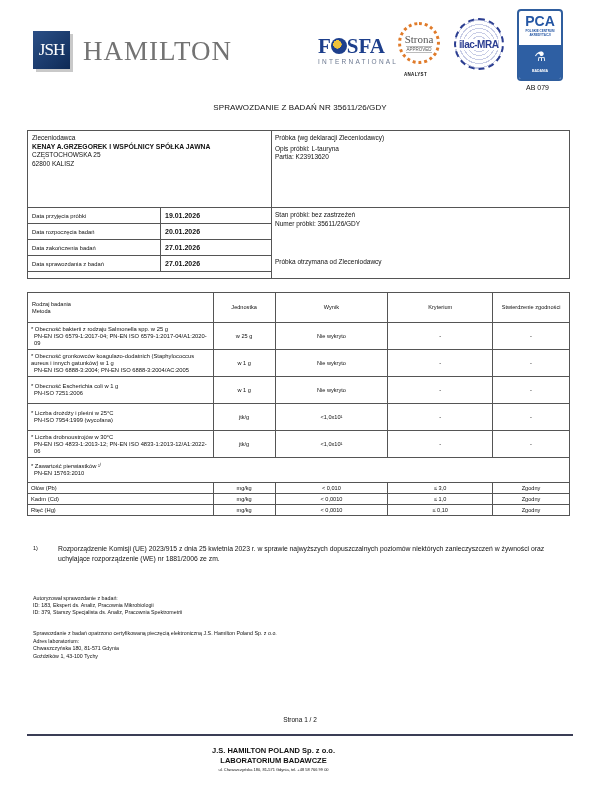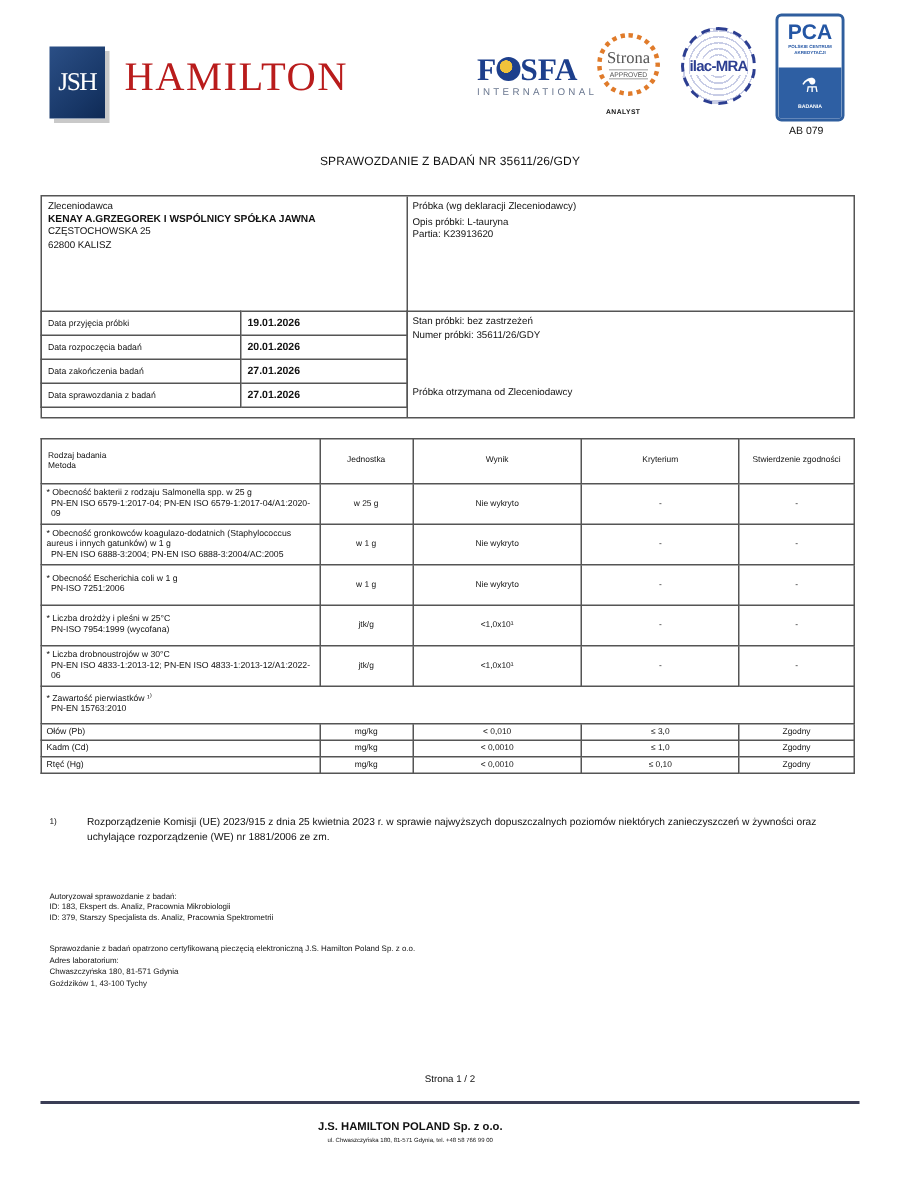--- a/index.html
+++ b/index.html
@@ -1,21 +1,21 @@
 <!DOCTYPE html>
 <html><head>
 <meta charset="utf-8">
 <style>
   * { box-sizing: border-box; margin: 0; padding: 0; }
   body { width: 600px; height: 800px; background: #fff; font-family: "Liberation Sans", sans-serif; color: #111; position: relative; overflow: hidden; }
   .abs { position: absolute; }
 
   
-  .logo-box { left: 33px; top: 31px; width: 37px; height: 48px; background: linear-gradient(135deg,#2b4f86 0%,#173666 70%,#0f2a55 100%); box-shadow: 3px 3px 0 #c9c9c9; color: #fff; font-family: "Liberation Serif", serif; font-size: 17px; display: flex; align-items: center; justify-content: center; letter-spacing: -1px; }
-  .logo-text { left: 83px; top: 36px; font-family: "Liberation Serif", serif; font-size: 27px; letter-spacing: 1px; color: #b91c1c; }
+  .logo-box { left: 33px; top: 31px; width: 37px; height: 38px; background: linear-gradient(135deg,#2b4f86 0%,#173666 70%,#0f2a55 100%); box-shadow: 3px 3px 0 #c9c9c9; color: #fff; font-family: "Liberation Serif", serif; font-size: 17px; display: flex; align-items: center; justify-content: center; letter-spacing: -1px; }
+  .logo-text { left: 83px; top: 36px; font-family: "Liberation Serif", serif; font-size: 27px; letter-spacing: 1px; color: #737373; }
 
   .fosfa { left: 318px; top: 36px; width: 96px; }
   .fosfa .t1 { font-size: 21px; font-weight: bold; color: #1d3f8c; letter-spacing: 0px; line-height: 20px; font-family: Liberation Serif, serif; }
   .fosfa .o { display: inline-block; width: 16px; height: 16px; border-radius: 50%; background: radial-gradient(circle at 40% 40%, #f0c23a 0 30%, #1d3f8c 32%); vertical-align: -1px; }
   .fosfa .t2 { font-size: 6.5px; letter-spacing: 2.2px; color: #6b7890; margin-top: 2px; }
 
   .gafta { left: 398px; top: 22px; width: 42px; height: 42px; border-radius: 50%; border: 3px dotted #e07b2a; display: flex; flex-direction: column; align-items: center; justify-content: center; }
   .gafta .g1 { font-family: "Liberation Serif", serif; font-size: 11px; color: #555; }
   .gafta .g2 { font-size: 4.5px; color: #555; border-top: 1px solid #bbb; border-bottom: 1px solid #bbb; margin-top: 1px; }
   .gafta-label { left: 404px; top: 72px; font-size: 4.5px; font-weight: bold; letter-spacing: 0.3px; }
@@ -262,14 +262,15 @@
   <div>Sprawozdanie z badań opatrzono certyfikowaną pieczęcią elektroniczną J.S. Hamilton Poland Sp. z o.o.</div>
   <div style="margin-top:1px">Adres laboratorium:</div>
   <div>Chwaszczyńska 180, 81-571 Gdynia</div>
   <div>Goździków 1, 43-100 Tychy</div>
 </div>
 
 <div class="abs page">Strona  1 / 2</div>
 <div class="abs rule"></div>
 <div class="abs f1">
   <div>J.S. HAMILTON POLAND Sp. z o.o.</div>
+  <div>LABORATORIUM BADAWCZE</div>
   <div class="s">ul. Chwaszczyńska 180, 81-571 Gdynia, tel. +48 58 766 99 00</div>
 </div>
 
 </body></html>

